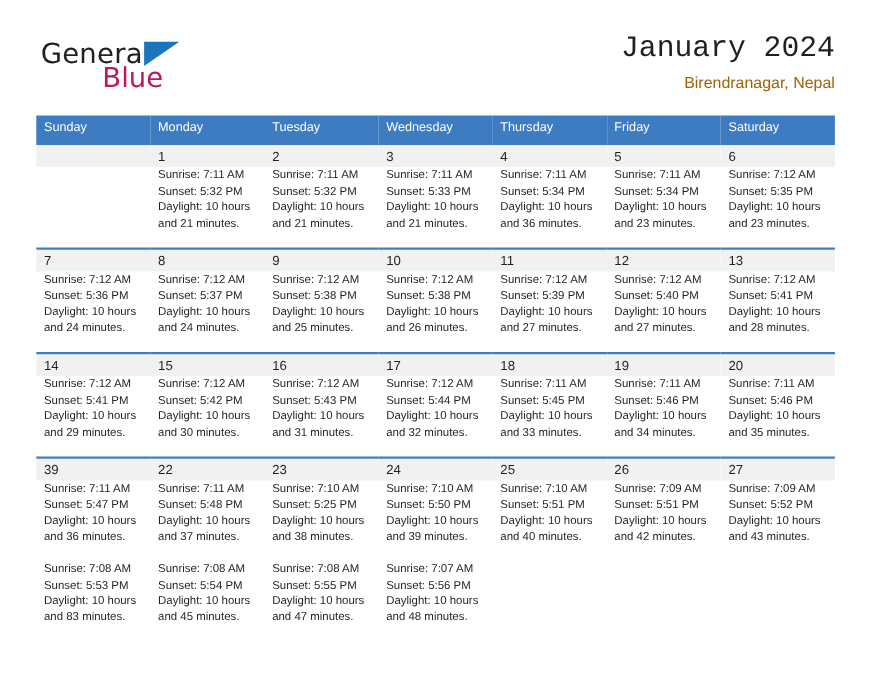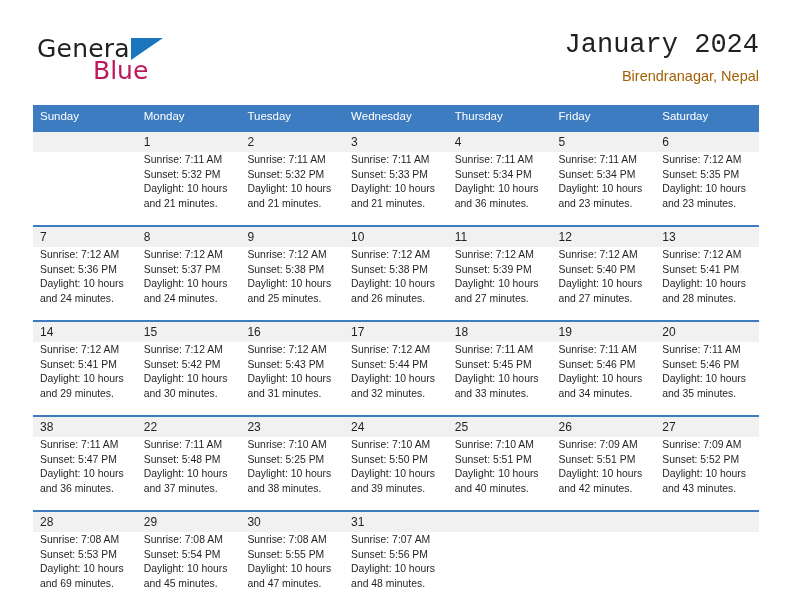--- a/index.html
+++ b/index.html
@@ -337,21 +337,21 @@
         </td>
         <td>
           <div class="line">Sunrise: 7:11 AM</div>
           <div class="line">Sunset: 5:46 PM</div>
           <div class="line">Daylight: 10 hours</div>
           <div class="line">and 35 minutes.</div>
         </td>
       </tr>
 
       <tr class="daynum-row with-rule">
-        <td>38</td>
+        <td>39</td>
         <td>22</td>
         <td>23</td>
         <td>24</td>
         <td>25</td>
         <td>26</td>
         <td>27</td>
       </tr>
       <tr class="detail-row">
         <td>
           <div class="line">Sunrise: 7:11 AM</div>
@@ -390,35 +390,26 @@
           <div class="line">and 42 minutes.</div>
         </td>
         <td>
           <div class="line">Sunrise: 7:09 AM</div>
           <div class="line">Sunset: 5:52 PM</div>
           <div class="line">Daylight: 10 hours</div>
           <div class="line">and 43 minutes.</div>
         </td>
       </tr>
 
-      <tr class="daynum-row with-rule">
-        <td>28</td>
-        <td>29</td>
-        <td>30</td>
-        <td>31</td>
-        <td></td>
-        <td></td>
-        <td></td>
-      </tr>
       <tr class="detail-row">
         <td>
           <div class="line">Sunrise: 7:08 AM</div>
           <div class="line">Sunset: 5:53 PM</div>
           <div class="line">Daylight: 10 hours</div>
-          <div class="line">and 69 minutes.</div>
+          <div class="line">and 83 minutes.</div>
         </td>
         <td>
           <div class="line">Sunrise: 7:08 AM</div>
           <div class="line">Sunset: 5:54 PM</div>
           <div class="line">Daylight: 10 hours</div>
           <div class="line">and 45 minutes.</div>
         </td>
         <td>
           <div class="line">Sunrise: 7:08 AM</div>
           <div class="line">Sunset: 5:55 PM</div>

